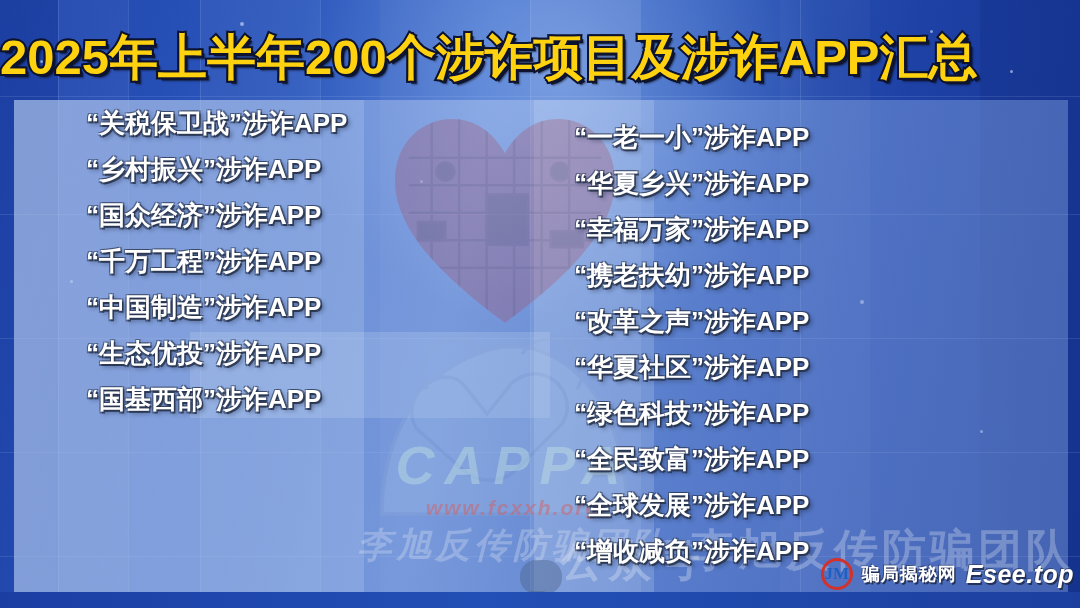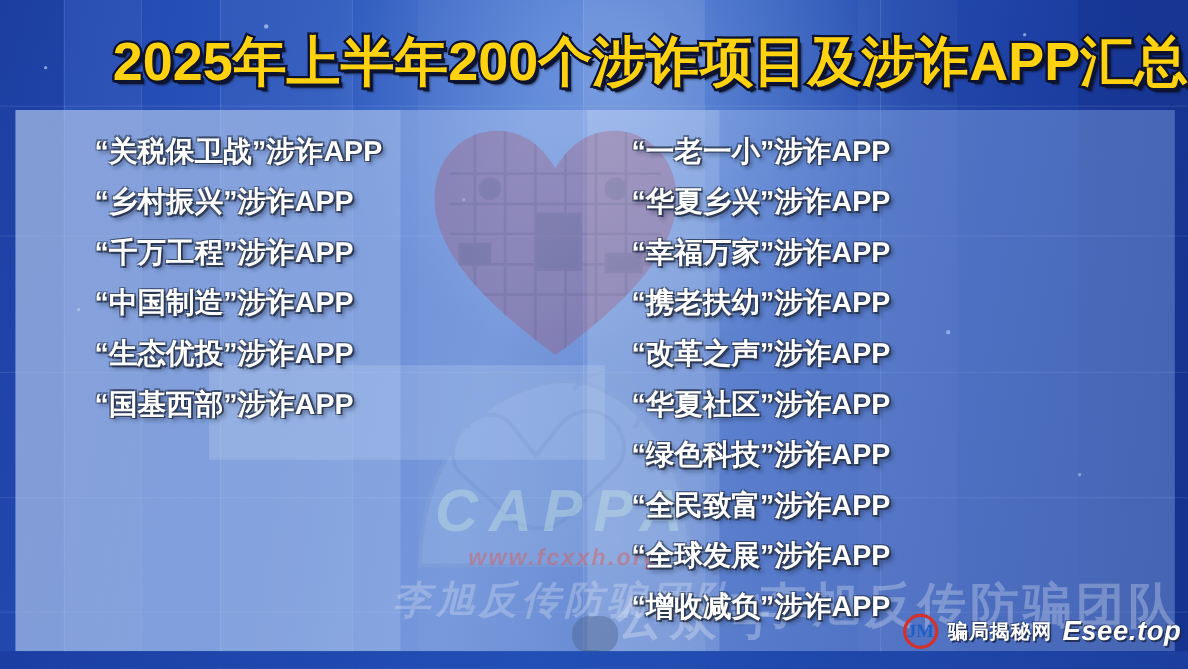--- a/index.html
+++ b/index.html
@@ -19,21 +19,21 @@
   .bands{position:absolute;inset:0;pointer-events:none;}
   .band{position:absolute;top:0;bottom:0;}
   .gridline{position:absolute;left:0;right:0;height:1px;background:rgba(190,215,255,.13);}
   .vline{position:absolute;top:0;bottom:0;width:1px;background:rgba(190,215,255,.15);}
 
   .speck{position:absolute;border-radius:50%;background:rgba(225,238,255,.55);}
 
   
   .title-wrap{
     position:absolute;left:0;right:0;top:26px;height:62px;
-    display:flex;align-items:center;justify-content:flex-end;
+    display:flex;align-items:center;justify-content:flex-start;
   }
   .title{
     font-size:49px;font-weight:bold;letter-spacing:0px;
     color:#ffd20f;line-height:1;white-space:nowrap;
     -webkit-text-stroke:4px #0e1430;
     paint-order:stroke fill;
     text-shadow:
        3px 3px 0 #0e1430, -1px -1px 0 #0e1430,
        2px 0 0 #0e1430, 0 2px 0 #0e1430,
       -2px 0 0 #0e1430, 0 -2px 0 #0e1430,
@@ -223,23 +223,24 @@
 
     <div class="wm-cappa">CAPPA</div>
     <div class="wm-url">www.fcxxh.org</div>
     <div class="wm-team">李旭反传防骗团队</div>
   </div>
 
   <div class="wm-bubble"></div>
   <div class="wm" id="wm-gzh">公众号</div>
   <div class="wm" id="wm-team-big">李旭反传防骗团队</div>
 
-  <div class="col col-left" id="col-left" style="top: 114px;">
+  <div class="col col-left" id="col-left" style="top: 100px;">
       <div class="row">“关税保卫战”涉诈APP</div>
       <div class="row">“乡村振兴”涉诈APP</div>
+      <div class="row">“国众经济”涉诈APP</div>
       <div class="row">“千万工程”涉诈APP</div>
       <div class="row">“中国制造”涉诈APP</div>
       <div class="row">“生态优投”涉诈APP</div>
       <div class="row">“国基西部”涉诈APP</div>
     </div>
 
   <div class="col col-right" id="col-right" style="top: 114px;">
       <div class="row">“一老一小”涉诈APP</div>
       <div class="row">“华夏乡兴”涉诈APP</div>
       <div class="row">“幸福万家”涉诈APP</div>

